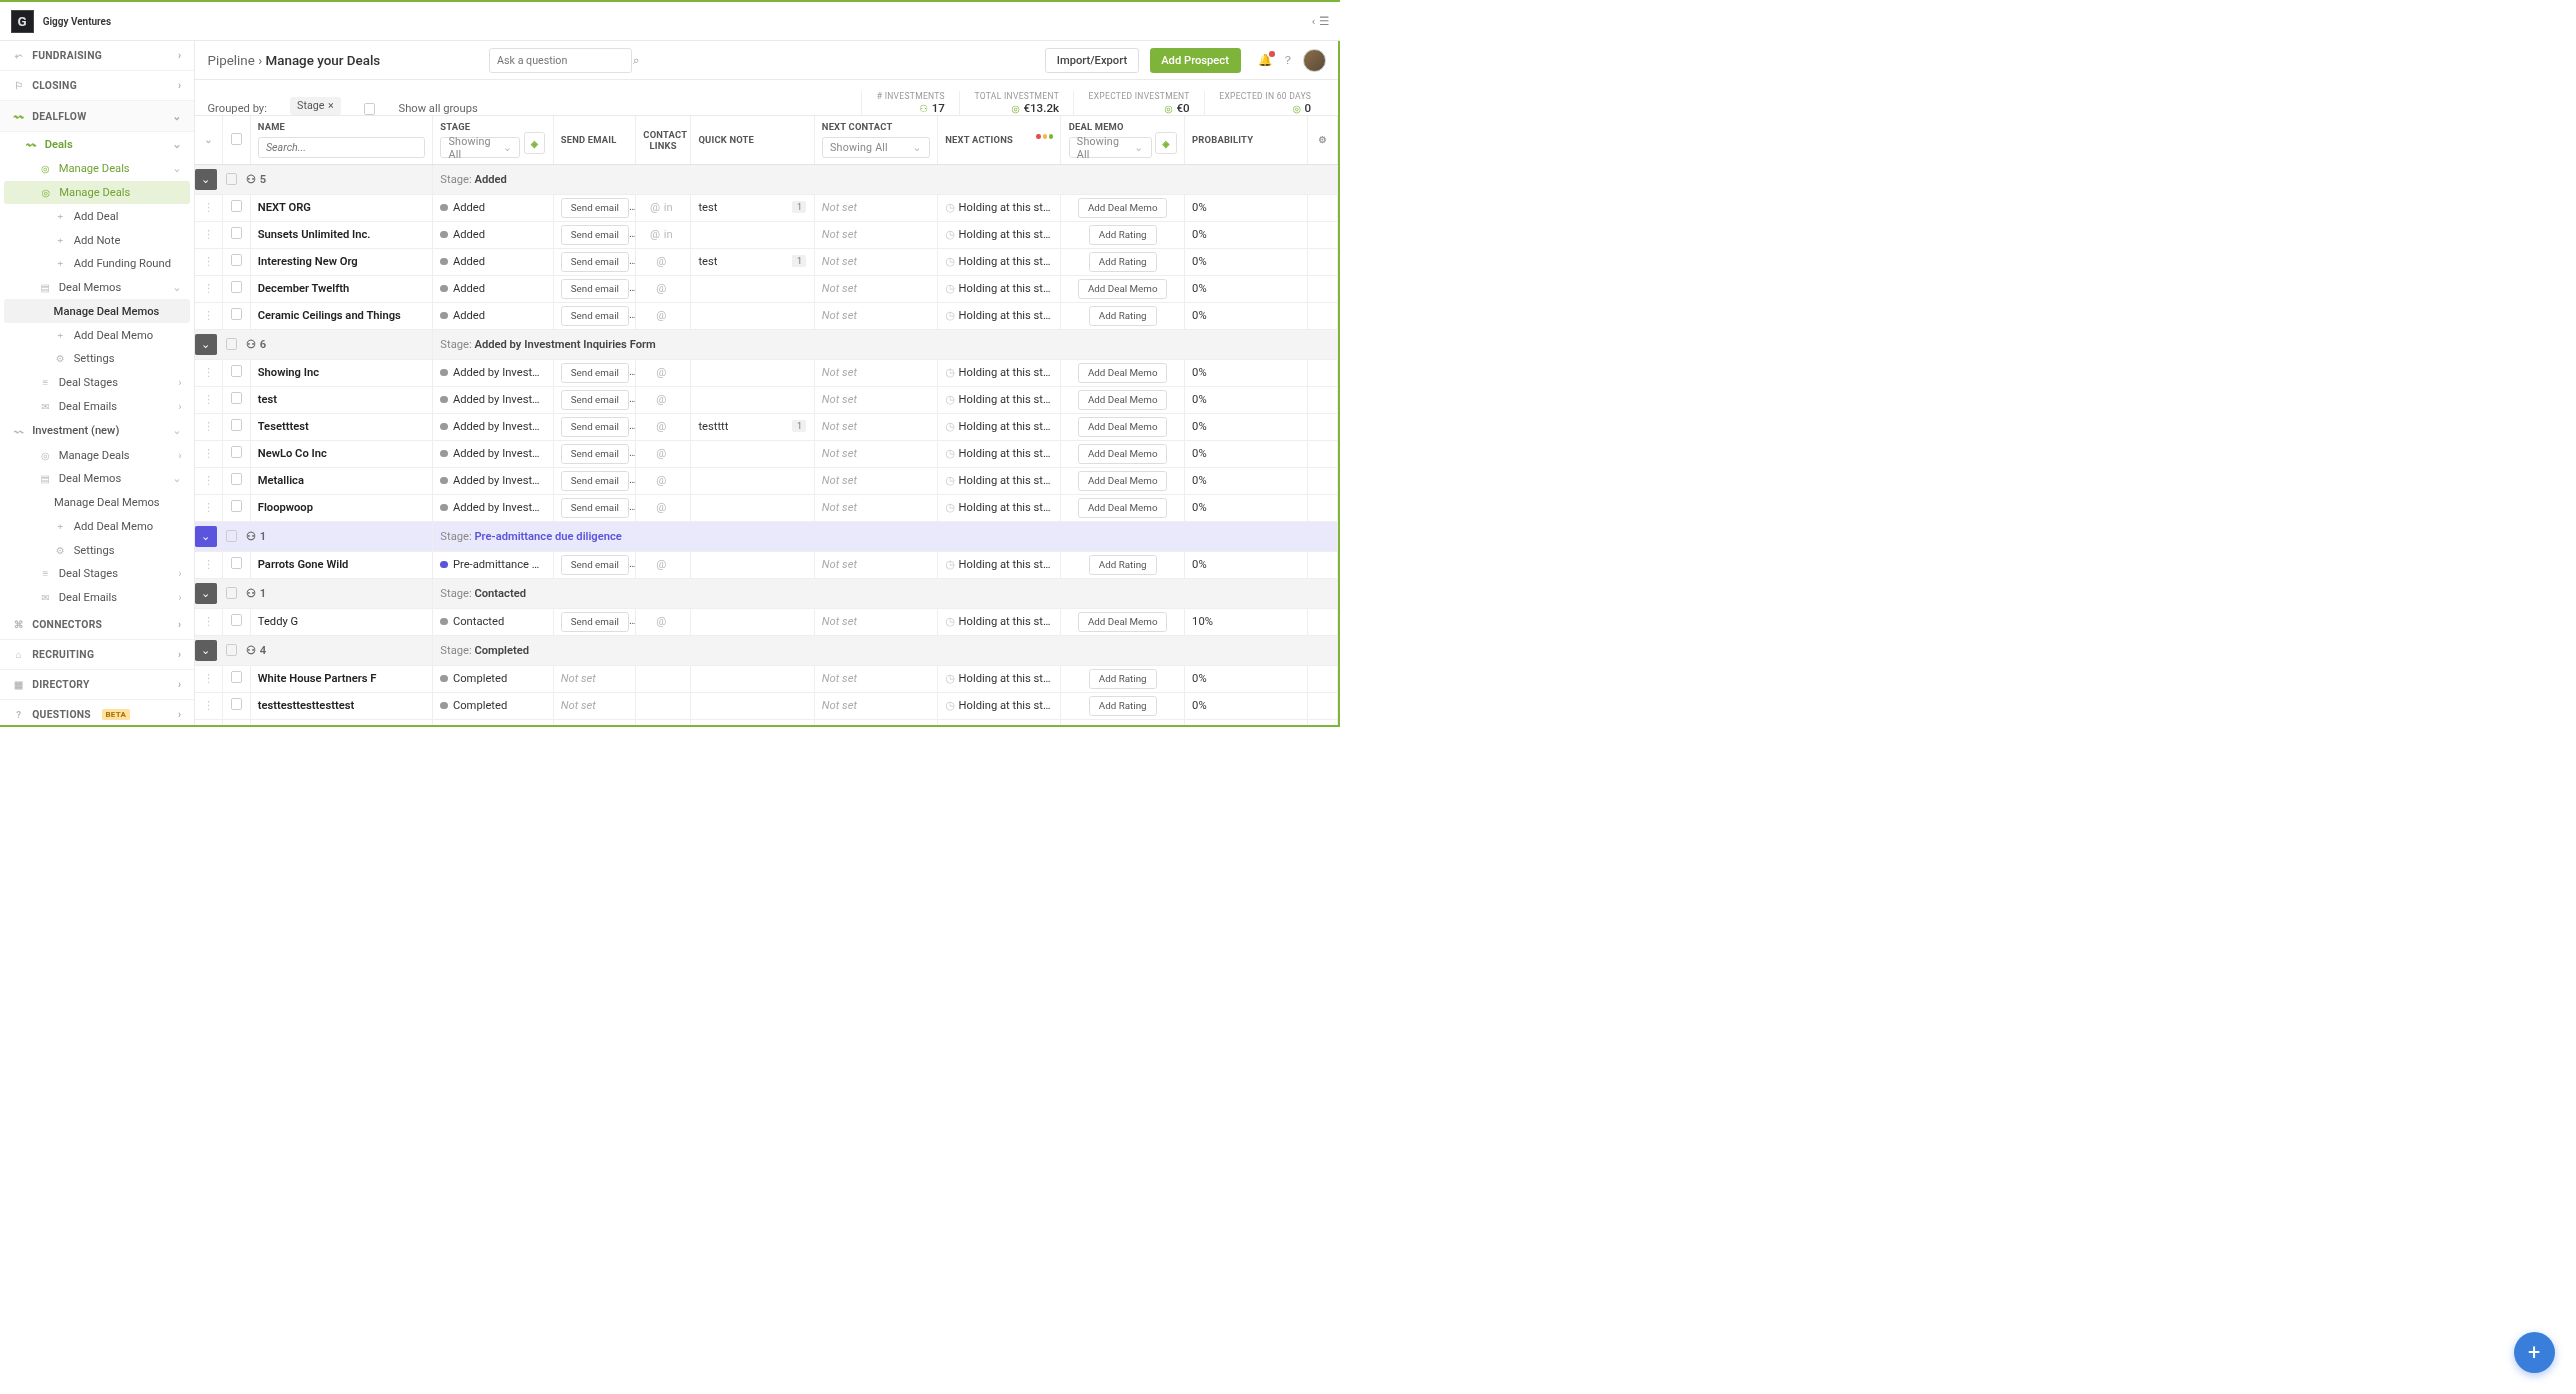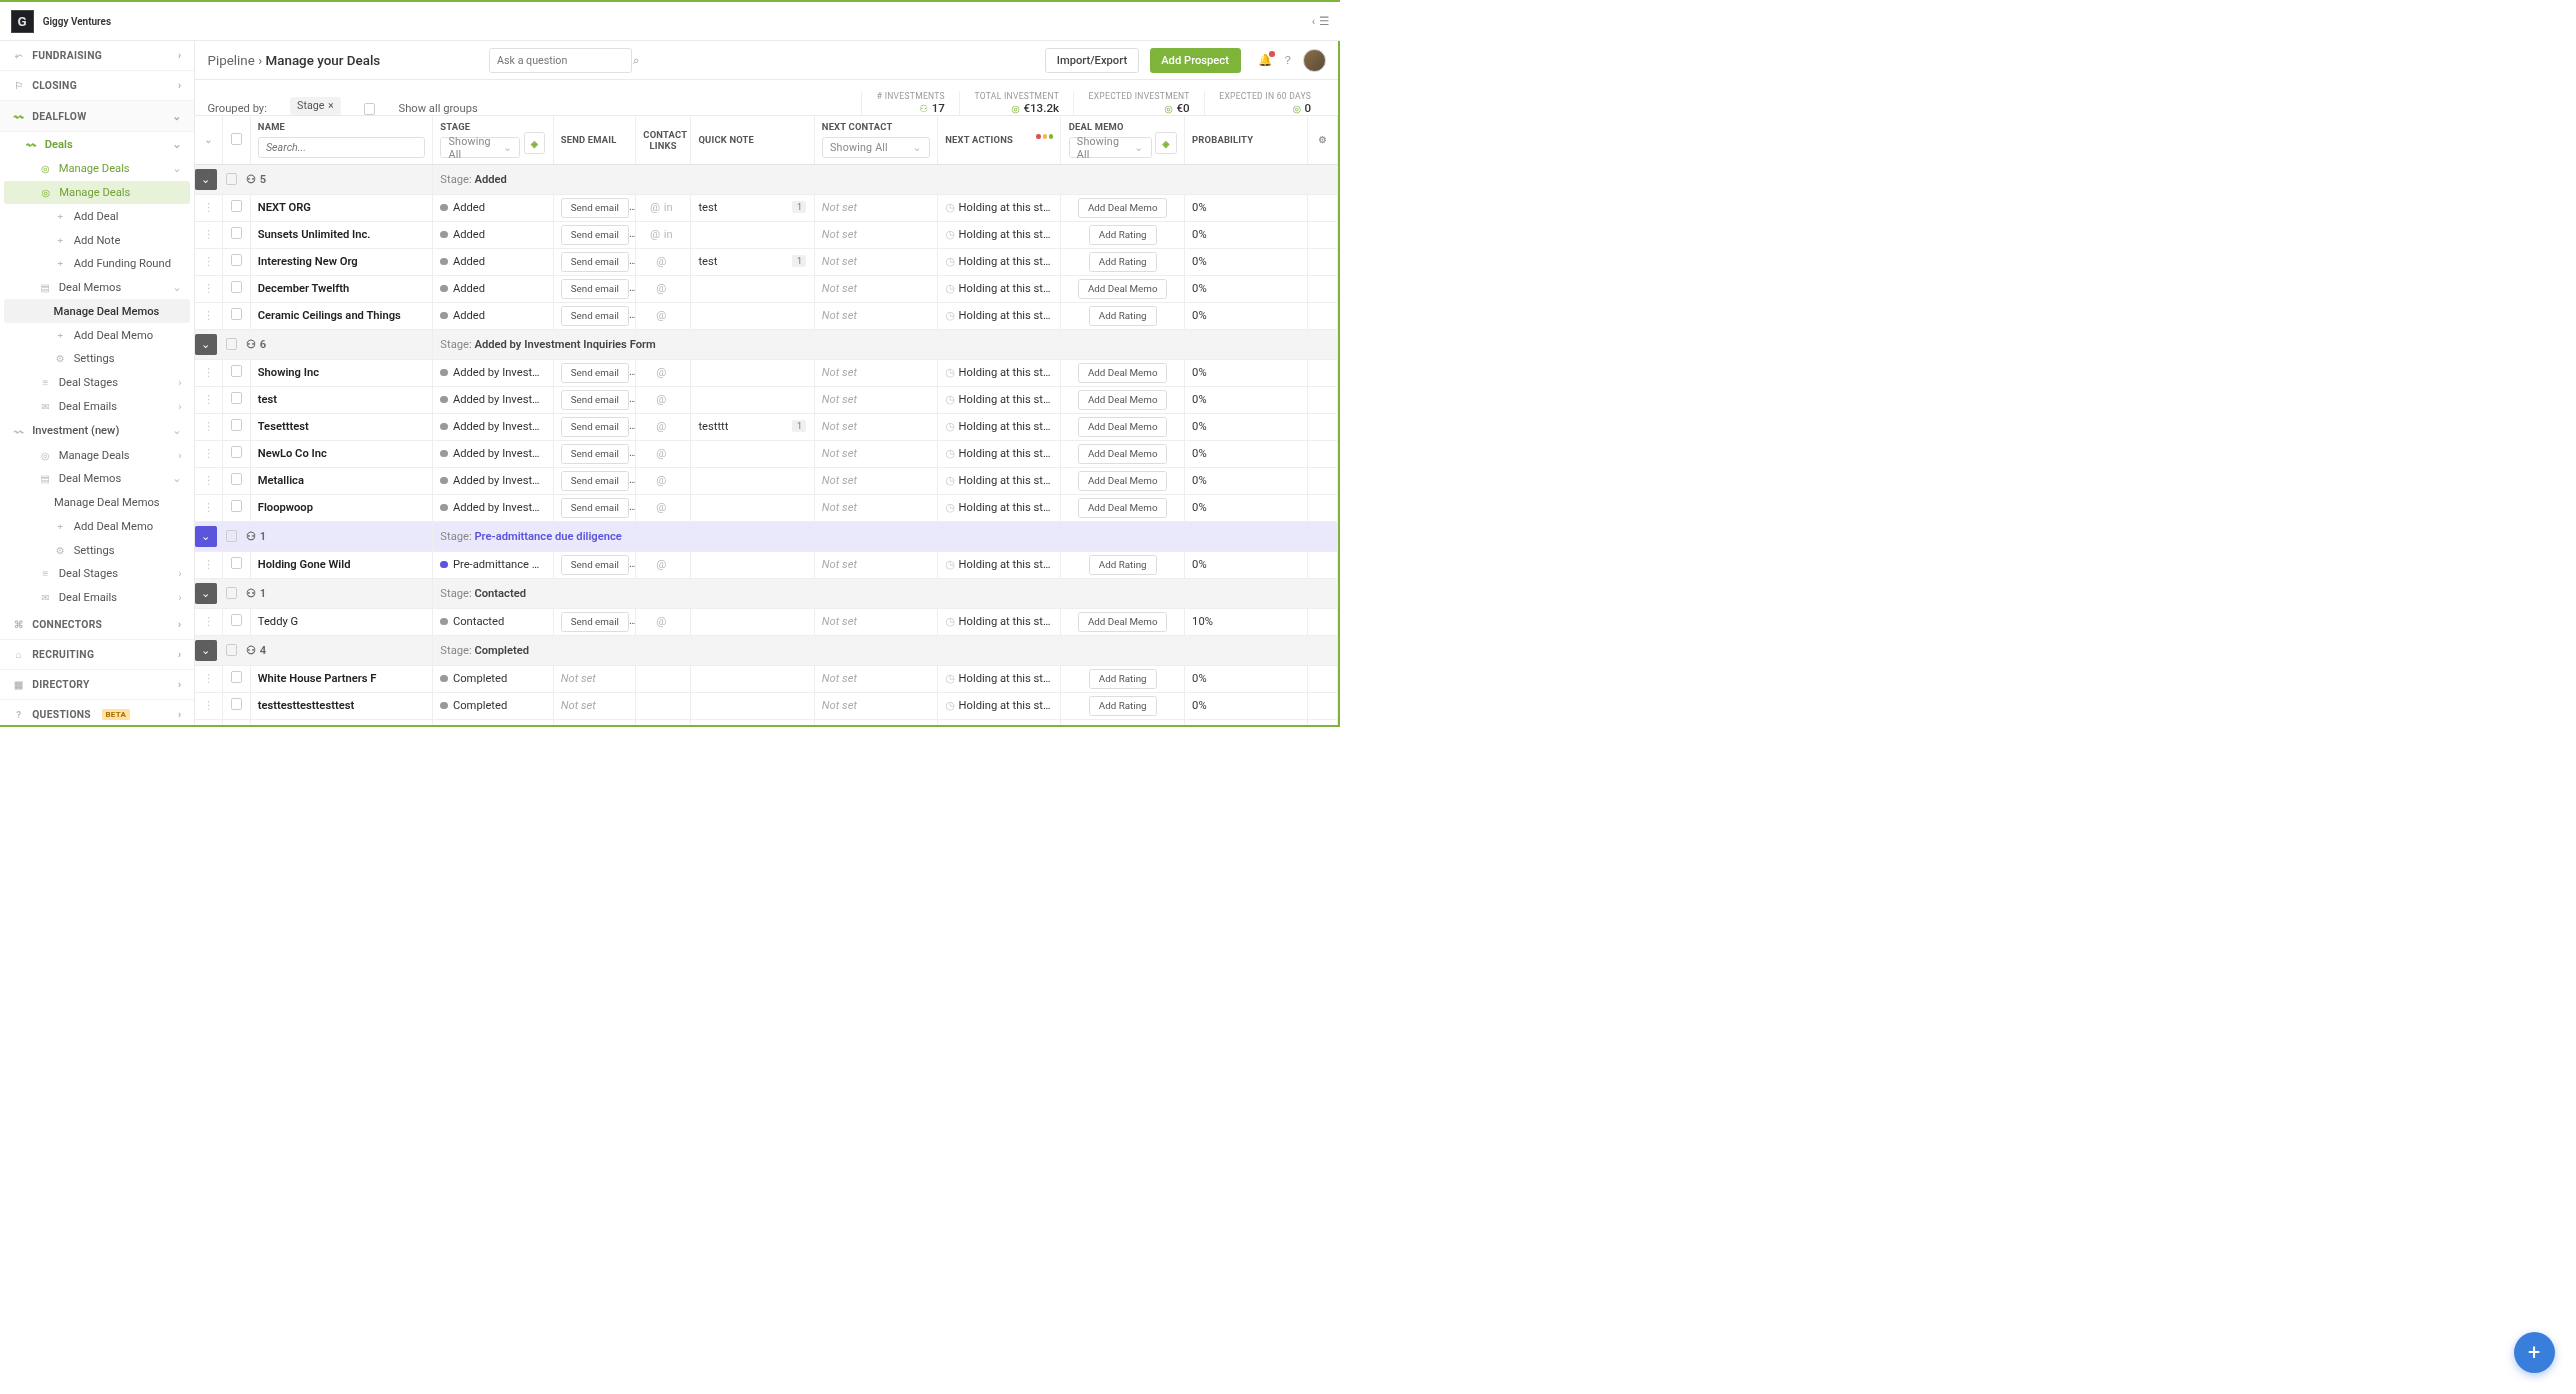--- a/index.html
+++ b/index.html
@@ -538,21 +538,21 @@
                   <span class="gtoggle">⌄</span>
                   <span class="rchk"></span>
                   <span class="gcnt"><span>⚇</span>1</span>
                 </div>
               </td>
               <td colspan="9"><span class="gstage">Stage: <b>Pre-admittance due diligence</b></span></td>
             </tr>
             <tr>
               <td style="text-align:center"><span class="handle">⋮</span></td>
               <td style="text-align:center"><span class="rchk"></span></td>
-              <td style="font-weight:600;color:#222">Holding Gone Wild</td>
+              <td style="font-weight:600;color:#222">Parrots Gone Wild</td>
               <td><span class="status-dot blue"></span>Pre-admittance du...</td>
               <td><button class="pill-btn">Send email</button></td>
               <td style="text-align:center"><span class="link-ic">@</span></td>
               <td></td>
               <td class="muted">Not set</td>
               <td><span class="na-ic">◷</span>Holding at this sta...</td>
               <td style="text-align:center"><button class="pill-btn">Add Rating</button></td>
               <td>0%</td>
               <td></td>
             </tr>

